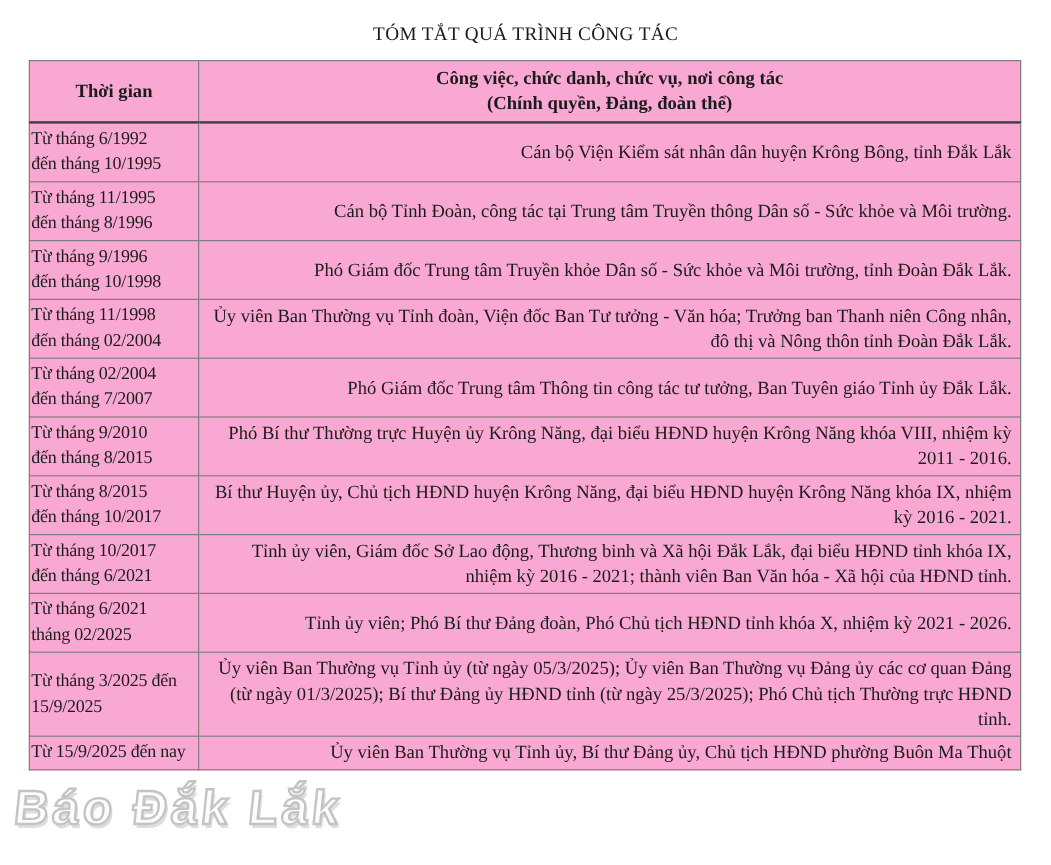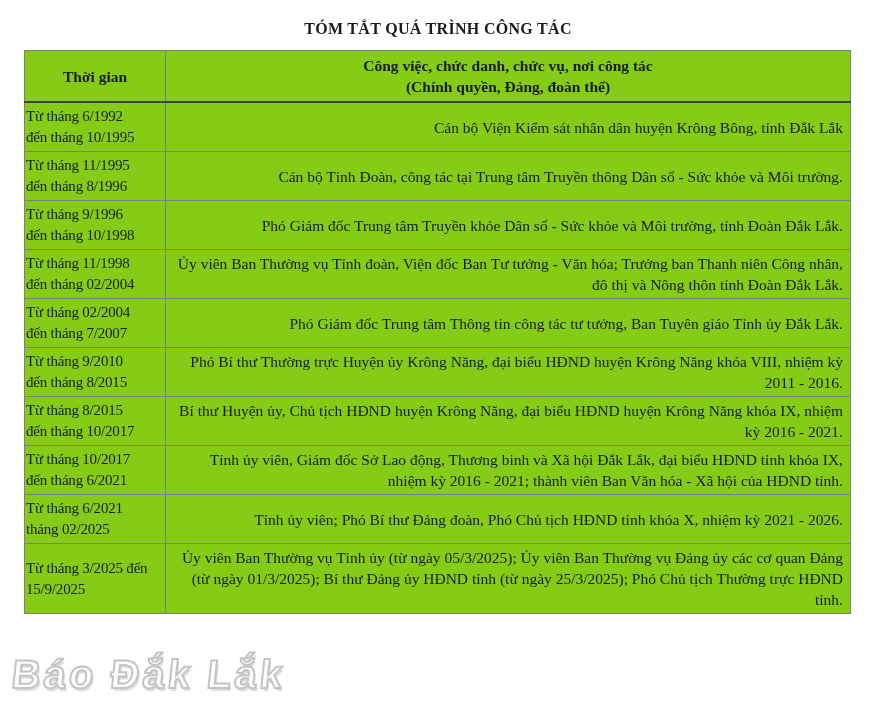--- a/index.html
+++ b/index.html
@@ -13,30 +13,30 @@
     height: 721px;
     position: relative;
     font-family: "Liberation Serif", "DejaVu Serif", serif;
     color: #1b1b1b;
     overflow: hidden;
   }
   .page-title {
     margin: 20px 0 12px 0;
     text-align: center;
     font-size: 16px;
-    font-weight: bold;
+    font-weight: normal;
     letter-spacing: 0.3px;
     color: #1b1b1b;
   }
   table.career-table {
     border-collapse: collapse;
     table-layout: fixed;
     width: 827px;
     margin-left: 24px;
-    background: #84cc16;
+    background: #f9a8d4;
   }
   .career-table th,
   .career-table td {
     border: 1px solid #7f7f7f;
     font-size: 15.5px;
     line-height: 21px;
     vertical-align: middle;
     color: #1b1b1b;
   }
   .career-table thead th {
@@ -148,16 +148,20 @@
 tháng 02/2025</td>
     <td class="col-job">Tỉnh ủy viên; Phó Bí thư Đảng đoàn, Phó Chủ tịch HĐND tỉnh khóa X, nhiệm kỳ 2021 - 2026.</td>
   </tr>
 
   <tr>
     <td class="col-time">Từ tháng 3/2025 đến
 15/9/2025</td>
     <td class="col-job">Ủy viên Ban Thường vụ Tỉnh ủy (từ ngày 05/3/2025); Ủy viên Ban Thường vụ Đảng ủy các cơ quan Đảng (từ ngày 01/3/2025); Bí thư Đảng ủy HĐND tỉnh (từ ngày 25/3/2025); Phó Chủ tịch Thường trực HĐND tỉnh.</td>
   </tr>
 
+  <tr>
+    <td class="col-time">Từ 15/9/2025 đến nay</td>
+    <td class="col-job">Ủy viên Ban Thường vụ Tỉnh ủy, Bí thư Đảng ủy, Chủ tịch HĐND phường Buôn Ma Thuột</td>
+  </tr>
 </tbody>
 </table>
 
 <div class="watermark">Báo Đắk Lắk</div>
 
 </body></html>

